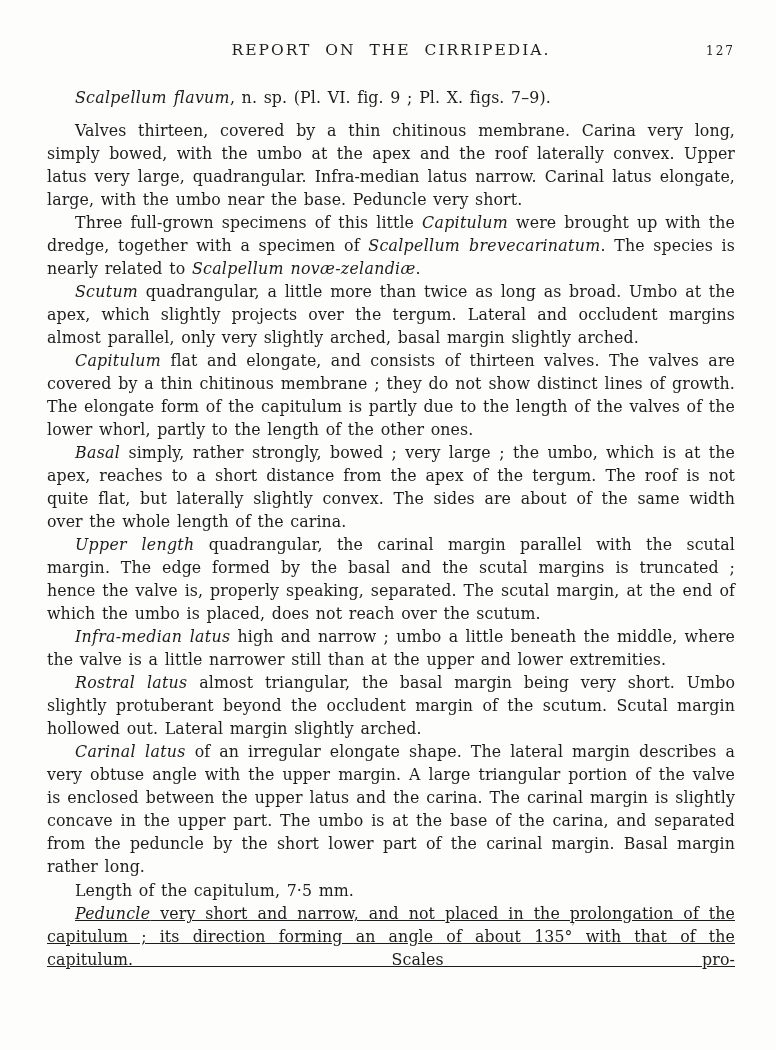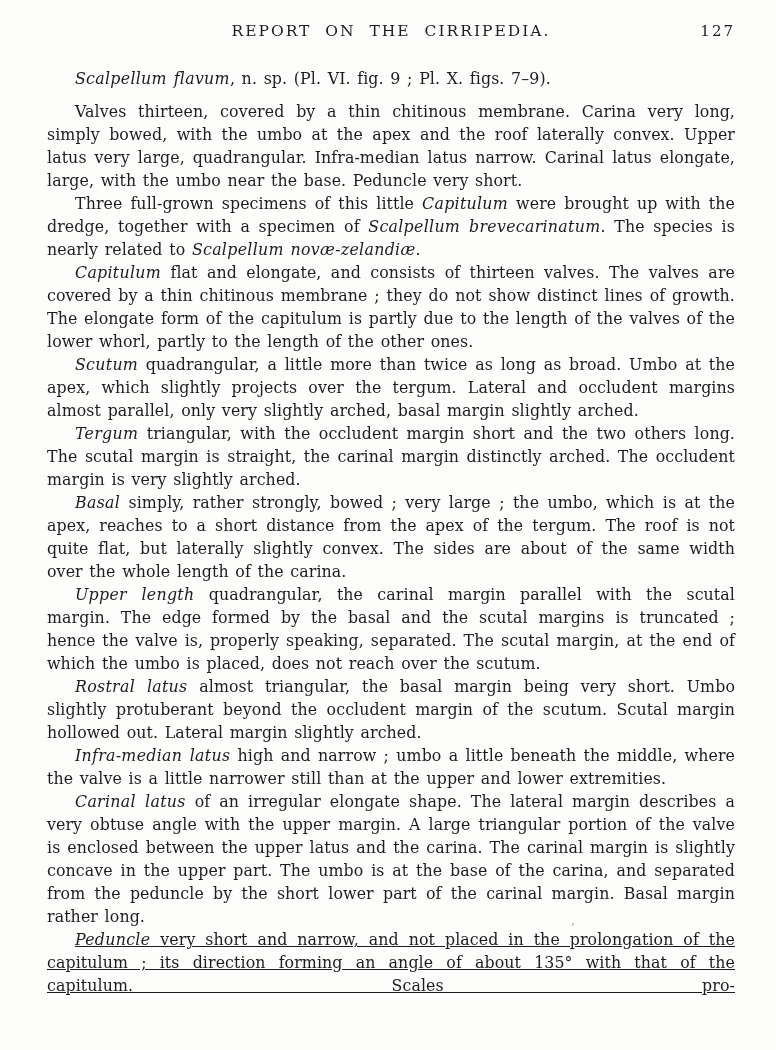--- a/index.html
+++ b/index.html
@@ -9,38 +9,38 @@
     height: 1050px;
     overflow: hidden;
     font-family: "DejaVu Serif", "Liberation Serif", serif;
   }
   .page {
     position: relative;
     width: 776px;
     height: 1050px;
     background: var(--paper, #fdfdfc);
     color: var(--ink, #1d1d1f);
-    padding: 22px 41px 0 47px;
+    padding: 41px 41px 0 47px;
   }
   .running-head {
     display: grid;
     grid-template-columns: 1fr auto 1fr;
     align-items: baseline;
     margin-bottom: 27px;
   }
   .rh-title {
     grid-column: 2;
     font-size: 15.5px;
     letter-spacing: 2px;
     word-spacing: 7px;
   }
   .rh-page {
     grid-column: 3;
     justify-self: end;
-    font-size: 15px;
+    font-size: 12px;
     letter-spacing: 2px;
     margin-left: 24px;
   }
   .body-text {
     font-size: 15.8px;
     line-height: 23px;
     text-align: justify;
     word-spacing: 1.5px;
     letter-spacing: 0.1px;
     margin-top: 16px;
@@ -64,24 +64,24 @@
 
 <div class="page" style="--ink: #1d1d1f; --paper: #fdfdfc;">
   <div class="running-head">
     <span class="rh-title">REPORT ON THE CIRRIPEDIA.</span>
     <span class="rh-page">127</span>
   </div>
   <div class="body-text" id="paragraphs">
       <p class="para species-heading"><i>Scalpellum flavum</i><span>, n. sp. (Pl. VI. fig. 9 ; Pl. X. figs. 7–9).</span></p>
       <p class="para"><span>Valves thirteen, covered by a thin chitinous membrane. Carina very long, simply bowed, with the umbo at the apex and the roof laterally convex. Upper latus very large, quadrangular. Infra-median latus narrow. Carinal latus elongate, large, with the umbo near the base. Peduncle very short.</span></p>
       <p class="para"><span>Three full-grown specimens of this little </span><i>Capitulum</i><span> were brought up with the dredge, together with a specimen of </span><i>Scalpellum brevecarinatum</i><span>. The species is nearly related to </span><i>Scalpellum novæ-zelandiæ</i><span>.</span></p>
+      <p class="para"><i>Scutum</i><span> quadrangular, a little more than twice as long as broad. Umbo at the apex, which slightly projects over the tergum. Lateral and occludent margins almost parallel, only very slightly arched, basal margin slightly arched.</span></p>
       <p class="para"><i>Capitulum</i><span> flat and elongate, and consists of thirteen valves. The valves are covered by a thin chitinous membrane ; they do not show distinct lines of growth. The elongate form of the capitulum is partly due to the length of the valves of the lower whorl, partly to the length of the other ones.</span></p>
-      <p class="para"><i>Scutum</i><span> quadrangular, a little more than twice as long as broad. Umbo at the apex, which slightly projects over the tergum. Lateral and occludent margins almost parallel, only very slightly arched, basal margin slightly arched.</span></p>
-      <p class="para"><i>Tergum</i><span> triangular, with the occludent margin short and the two others long. The scutal margin is straight, the carinal margin distinctly arched. The occludent margin is very slightly arched.</span></p>
       <p class="para"><i>Basal</i><span> simply, rather strongly, bowed ; very large ; the umbo, which is at the apex, reaches to a short distance from the apex of the tergum. The roof is not quite flat, but laterally slightly convex. The sides are about of the same width over the whole length of the carina.</span></p>
       <p class="para"><i>Upper length</i><span> quadrangular, the carinal margin parallel with the scutal margin. The edge formed by the basal and the scutal margins is truncated ; hence the valve is, properly speaking, separated. The scutal margin, at the end of which the umbo is placed, does not reach over the scutum.</span></p>
+      <p class="para"><i>Infra-median latus</i><span> high and narrow ; umbo a little beneath the middle, where the valve is a little narrower still than at the upper and lower extremities.</span></p>
       <p class="para"><i>Rostral latus</i><span> almost triangular, the basal margin being very short. Umbo slightly protuberant beyond the occludent margin of the scutum. Scutal margin hollowed out. Lateral margin slightly arched.</span></p>
-      <p class="para"><i>Infra-median latus</i><span> high and narrow ; umbo a little beneath the middle, where the valve is a little narrower still than at the upper and lower extremities.</span></p>
       <p class="para"><i>Carinal latus</i><span> of an irregular elongate shape. The lateral margin describes a very obtuse angle with the upper margin. A large triangular portion of the valve is enclosed between the upper latus and the carina. The carinal margin is slightly concave in the upper part. The umbo is at the base of the carina, and separated from the peduncle by the short lower part of the carinal margin. Basal margin rather long.</span></p>
+      <p class="para measurement"><span>Length of the capitulum, 7·5 mm.</span></p>
       <p class="para justify-last"><i>Peduncle</i><span> very short and narrow, and not placed in the prolongation of the capitulum ; its direction forming an angle of about 135° with that of the capitulum. Scales pro-</span></p>
     </div>
   <span class="scan-artifact">ʹ</span>
 </div>
 
 </body></html>

